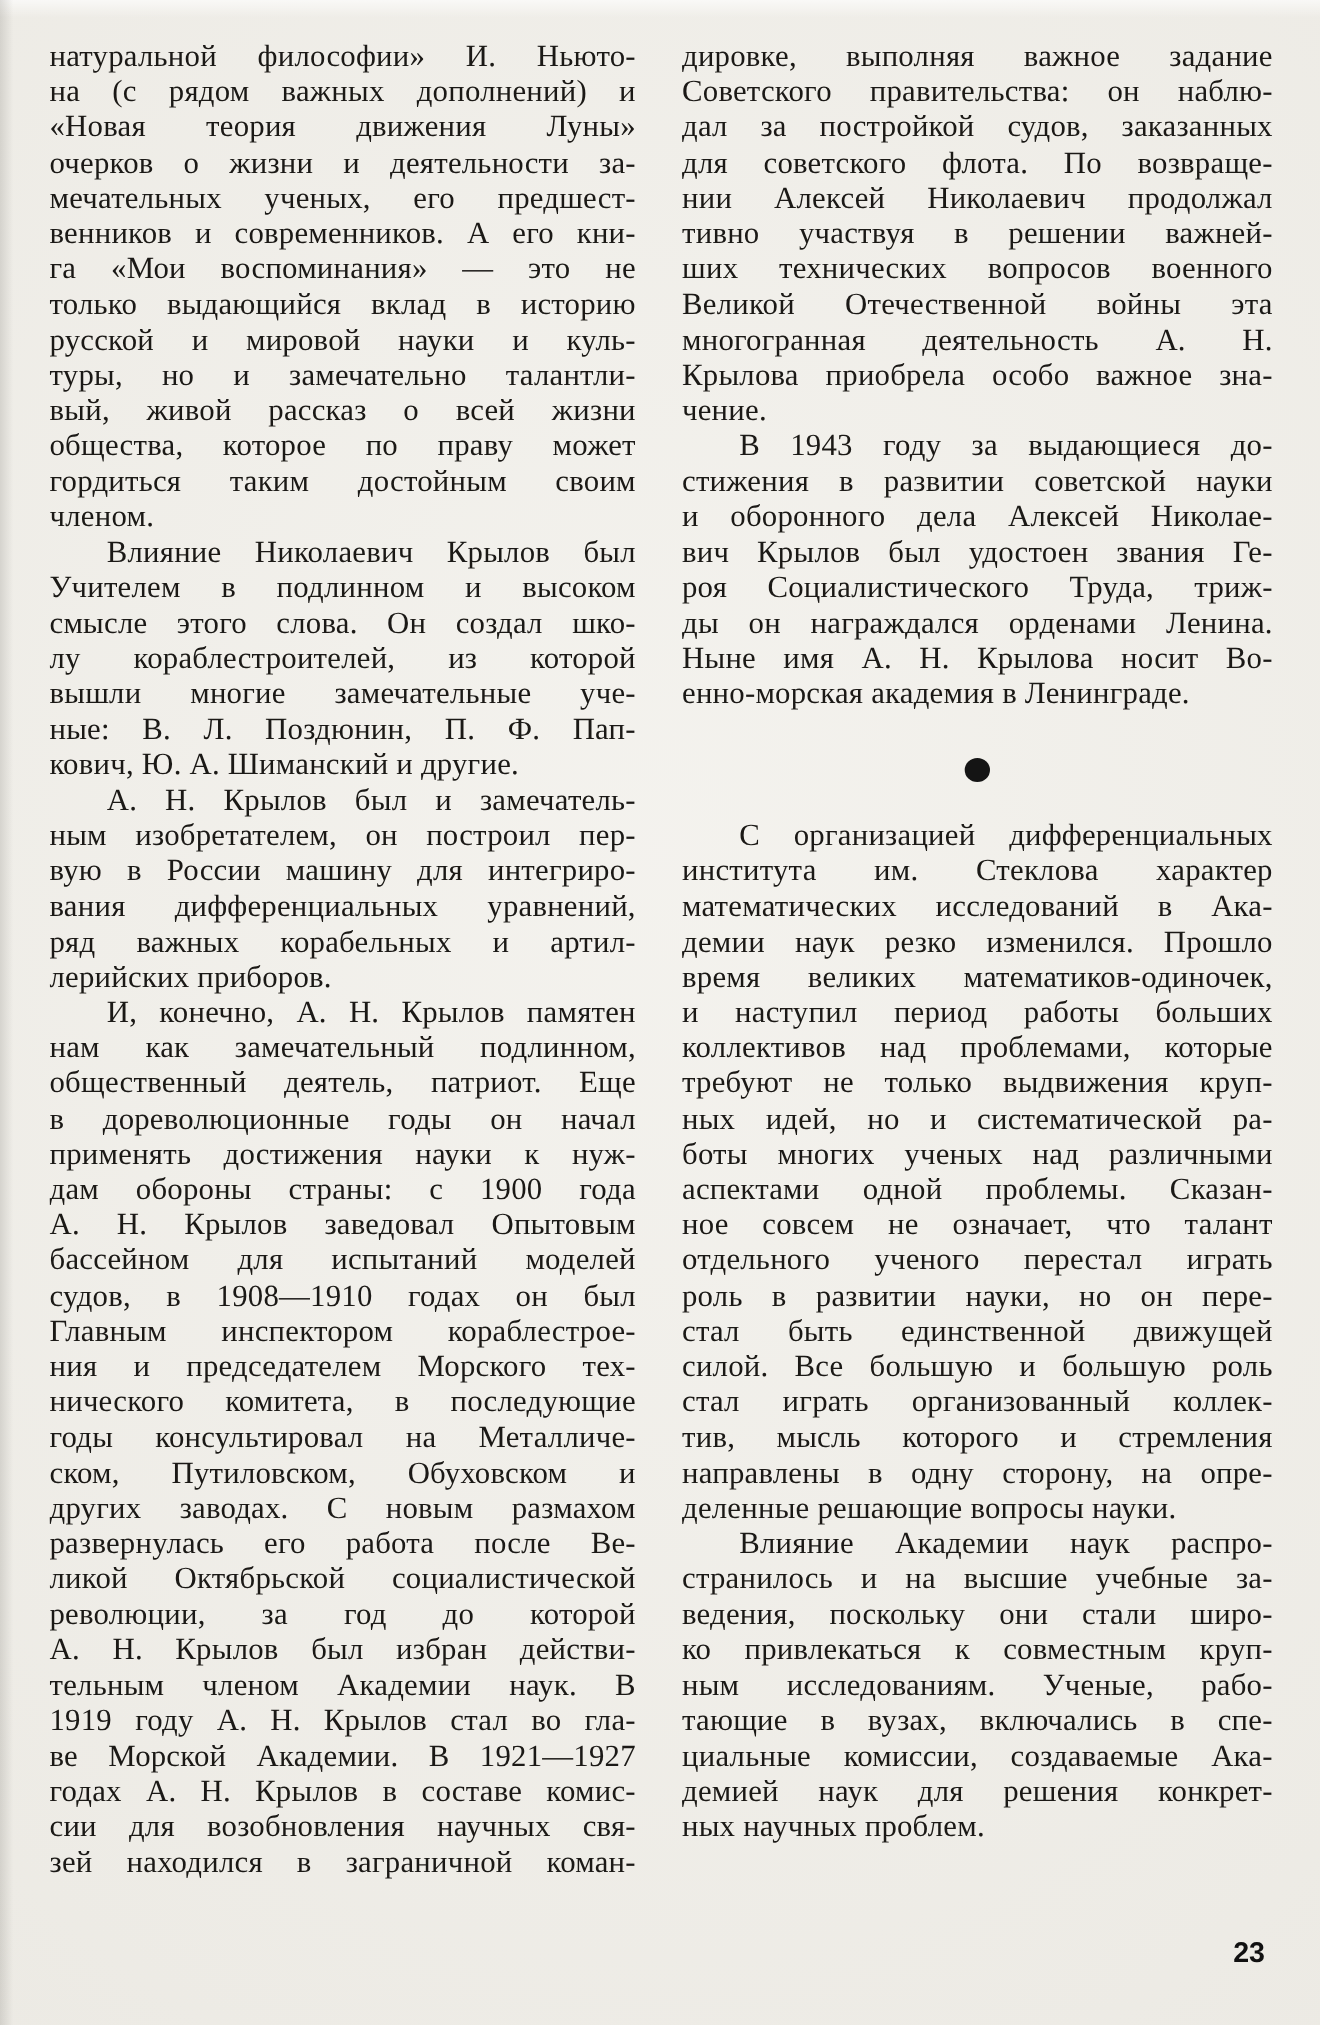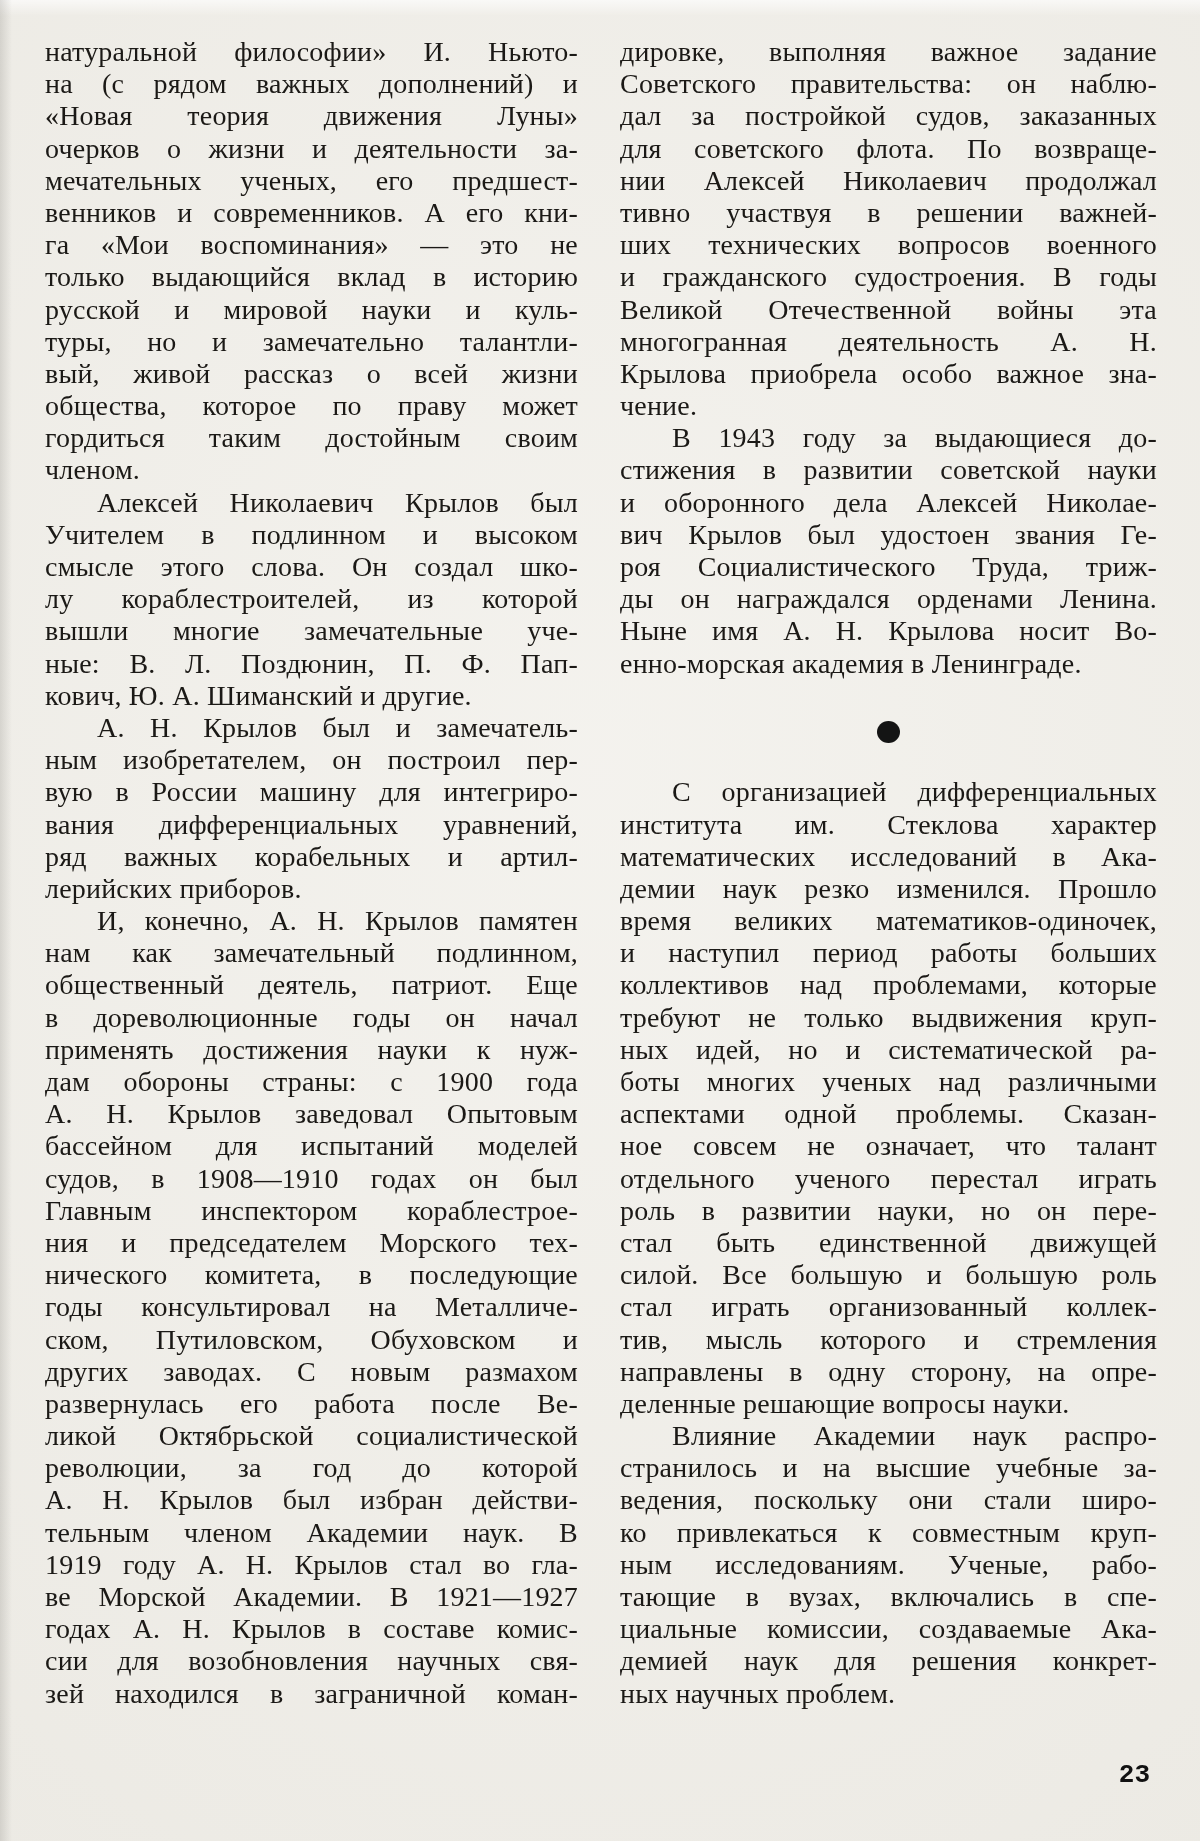--- a/index.html
+++ b/index.html
@@ -62,21 +62,21 @@
     background: #141414;
   }
 
   .page-number {
     position: absolute;
     left: 620px;
     width: 530px;
     top: 1762px;
     line-height: 27px;
     text-align: right;
-    font-family: Liberation Mono, monospace;
+    font-family: Liberation Sans, sans-serif;
     font-weight: 700;
     font-size: 26px;
     color: #111;
   }
 </style>
 </head>
 <body>
 
 <div class="page" style="--paper: #f0eee8; --ink: #1b1916;">
   <div class="col col-left">
@@ -87,21 +87,21 @@
       <div class="line">мечательных ученых, его предшест-</div>
       <div class="line">венников и современников. А его кни-</div>
       <div class="line">га «Мои воспоминания» — это не</div>
       <div class="line">только выдающийся вклад в историю</div>
       <div class="line">русской и мировой науки и куль-</div>
       <div class="line">туры, но и замечательно талантли-</div>
       <div class="line">вый, живой рассказ о всей жизни</div>
       <div class="line">общества, которое по праву может</div>
       <div class="line">гордиться таким достойным своим</div>
       <div class="line end">членом.</div>
-      <div class="line indent">Алексей Николаевич Крылов был</div>
+      <div class="line indent">Влияние Николаевич Крылов был</div>
       <div class="line">Учителем в подлинном и высоком</div>
       <div class="line">смысле этого слова. Он создал шко-</div>
       <div class="line">лу кораблестроителей, из которой</div>
       <div class="line">вышли многие замечательные уче-</div>
       <div class="line">ные: В. Л. Поздюнин, П. Ф. Пап-</div>
       <div class="line end">кович, Ю. А. Шиманский и другие.</div>
       <div class="line indent">А. Н. Крылов был и замечатель-</div>
       <div class="line">ным изобретателем, он построил пер-</div>
       <div class="line">вую в России машину для интегриро-</div>
       <div class="line">вания дифференциальных уравнений,</div>
@@ -134,21 +134,20 @@
       <div class="line">зей находился в заграничной коман-</div>
     </div>
   <div class="col col-right">
       <div class="line">дировке, выполняя важное задание</div>
       <div class="line">Советского правительства: он наблю-</div>
       <div class="line">дал за постройкой судов, заказанных</div>
       <div class="line">для советского флота. По возвраще-</div>
       <div class="line">нии Алексей Николаевич продолжал</div>
       <div class="line">тивно участвуя в решении важней-</div>
       <div class="line">ших технических вопросов военного</div>
-      <div class="line">и гражданского судостроения. В годы</div>
       <div class="line">Великой Отечественной войны эта</div>
       <div class="line">многогранная деятельность А. Н.</div>
       <div class="line">Крылова приобрела особо важное зна-</div>
       <div class="line end">чение.</div>
       <div class="line indent">В 1943 году за выдающиеся до-</div>
       <div class="line">стижения в развитии советской науки</div>
       <div class="line">и оборонного дела Алексей Николае-</div>
       <div class="line">вич Крылов был удостоен звания Ге-</div>
       <div class="line">роя Социалистического Труда, триж-</div>
       <div class="line">ды он награждался орденами Ленина.</div>

